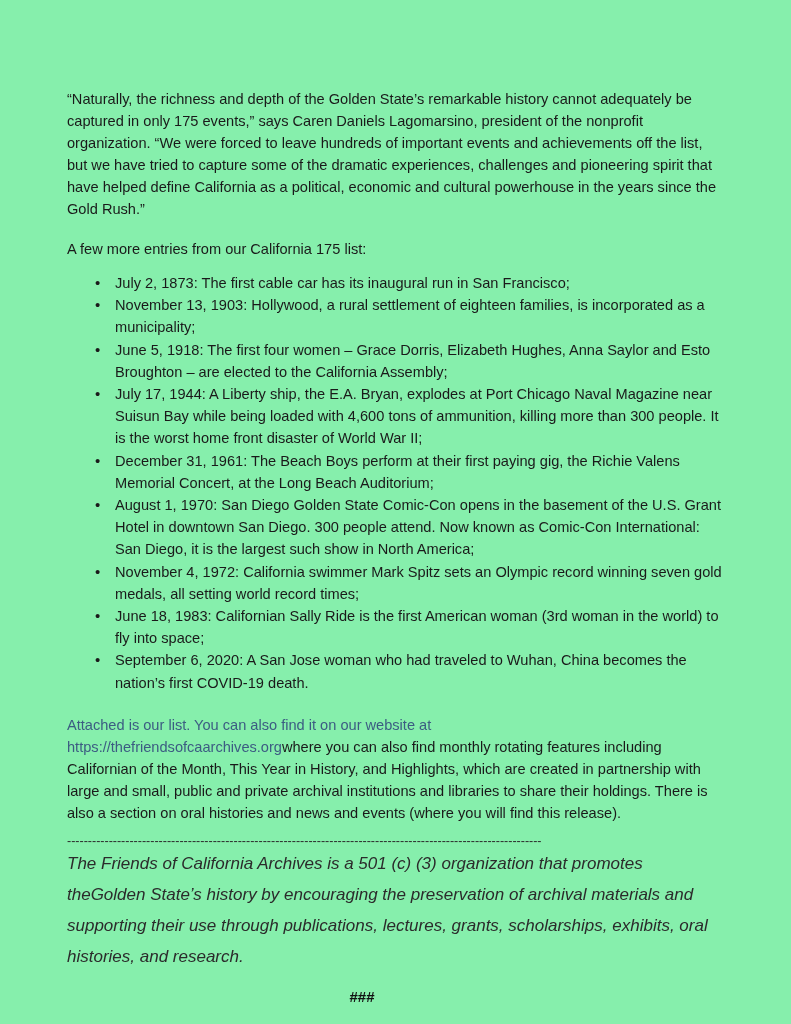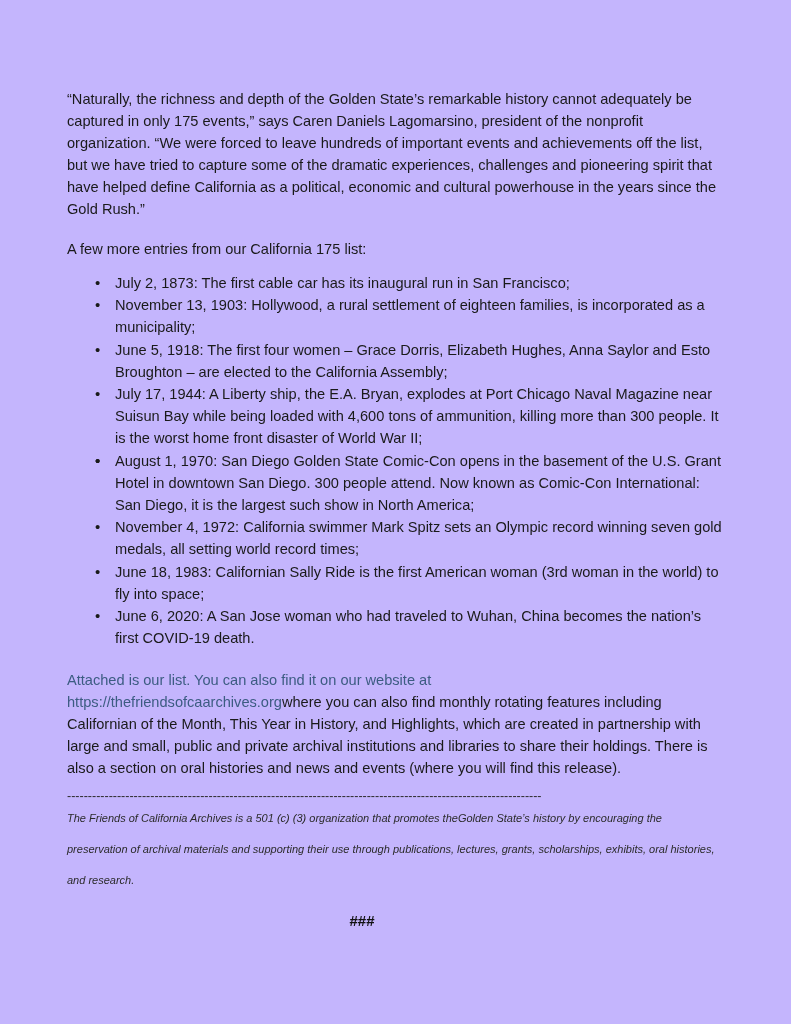--- a/index.html
+++ b/index.html
@@ -8,21 +8,21 @@
     background: #ffffff;
   }
   body {
     font-family: "Liberation Sans", sans-serif;
     -webkit-font-smoothing: antialiased;
   }
   .page {
     position: relative;
     width: 791px;
     height: 1024px;
-    background: #c4b5fd;
+    background: #86efac;
     overflow: hidden;
     box-sizing: border-box;
   }
   .content {
     position: absolute;
     left: 67px;
     top: 88px;
     width: 656px;
   }
   p.body-text {
@@ -67,21 +67,21 @@
     line-height: 14px;
     color: #2b2b2b;
     letter-spacing: 0px;
     white-space: nowrap;
     overflow: hidden;
     width: 614px;
     font-family: "Liberation Sans", sans-serif;
   }
   .footer-note {
     font-style: italic;
-    font-size: 11px;
+    font-size: 17px;
     line-height: 31px;
     color: #2b2b2b;
     margin: 0;
   }
   .end-mark {
     text-align: center;
     font-weight: bold;
     font-size: 15px;
     color: #111111;
     margin-top: 16px;
@@ -114,36 +114,37 @@
       <li>
         <span class="bullet-dot">•</span>
         <span>June 5, 1918: The first four women – Grace Dorris, Elizabeth Hughes, Anna Saylor and Esto Broughton – are elected to the California Assembly;</span>
       </li>
       <li>
         <span class="bullet-dot">•</span>
         <span>July 17, 1944: A Liberty ship, the E.A. Bryan, explodes at Port Chicago Naval Magazine near Suisun Bay while being loaded with 4,600 tons of ammunition, killing more than 300 people.  It is the worst home front disaster of World War II;</span>
       </li>
       <li>
         <span class="bullet-dot">•</span>
+        <span>December 31, 1961: The Beach Boys perform at their first paying gig, the Richie Valens Memorial Concert, at the Long Beach Auditorium;</span>
       </li>
       <li>
         <span class="bullet-dot">•</span>
         <span>August 1, 1970: San Diego Golden State Comic-Con opens in the basement of the U.S. Grant Hotel in downtown San Diego.  300 people attend.  Now known as Comic-Con International: San Diego, it is the largest such show in North America;</span>
       </li>
       <li>
         <span class="bullet-dot">•</span>
         <span>November 4, 1972: California swimmer Mark Spitz sets an Olympic record winning seven gold medals, all setting world record times;</span>
       </li>
       <li>
         <span class="bullet-dot">•</span>
         <span>June 18, 1983: Californian Sally Ride is the first American woman (3rd woman in the world) to fly into space;</span>
       </li>
       <li>
         <span class="bullet-dot">•</span>
-        <span>June 6, 2020: A San Jose woman who had traveled to Wuhan, China becomes the nation’s first COVID-19 death.</span>
+        <span>September 6, 2020: A San Jose woman who had traveled to Wuhan, China becomes the nation’s first COVID-19 death.</span>
       </li>
     </ul>
 
     <div class="gap-md"></div>
 
     <p class="body-text"><span class="link-line">Attached is our list.  You can also find it on our website at </span><br><span class="url-text">https://thefriendsofcaarchives.org</span><span>where you can also find monthly rotating features including Californian of the Month, This Year in History, and Highlights, which are created in partnership with large and small, public and private archival institutions and libraries to share their holdings.  There is also a section on oral histories and news and events (where you will find this release).</span></p>
 
     <div style="height:10px"></div>
 
     <div class="divider-dashes">------------------------------------------------------------------------------------------------------------------</div>

